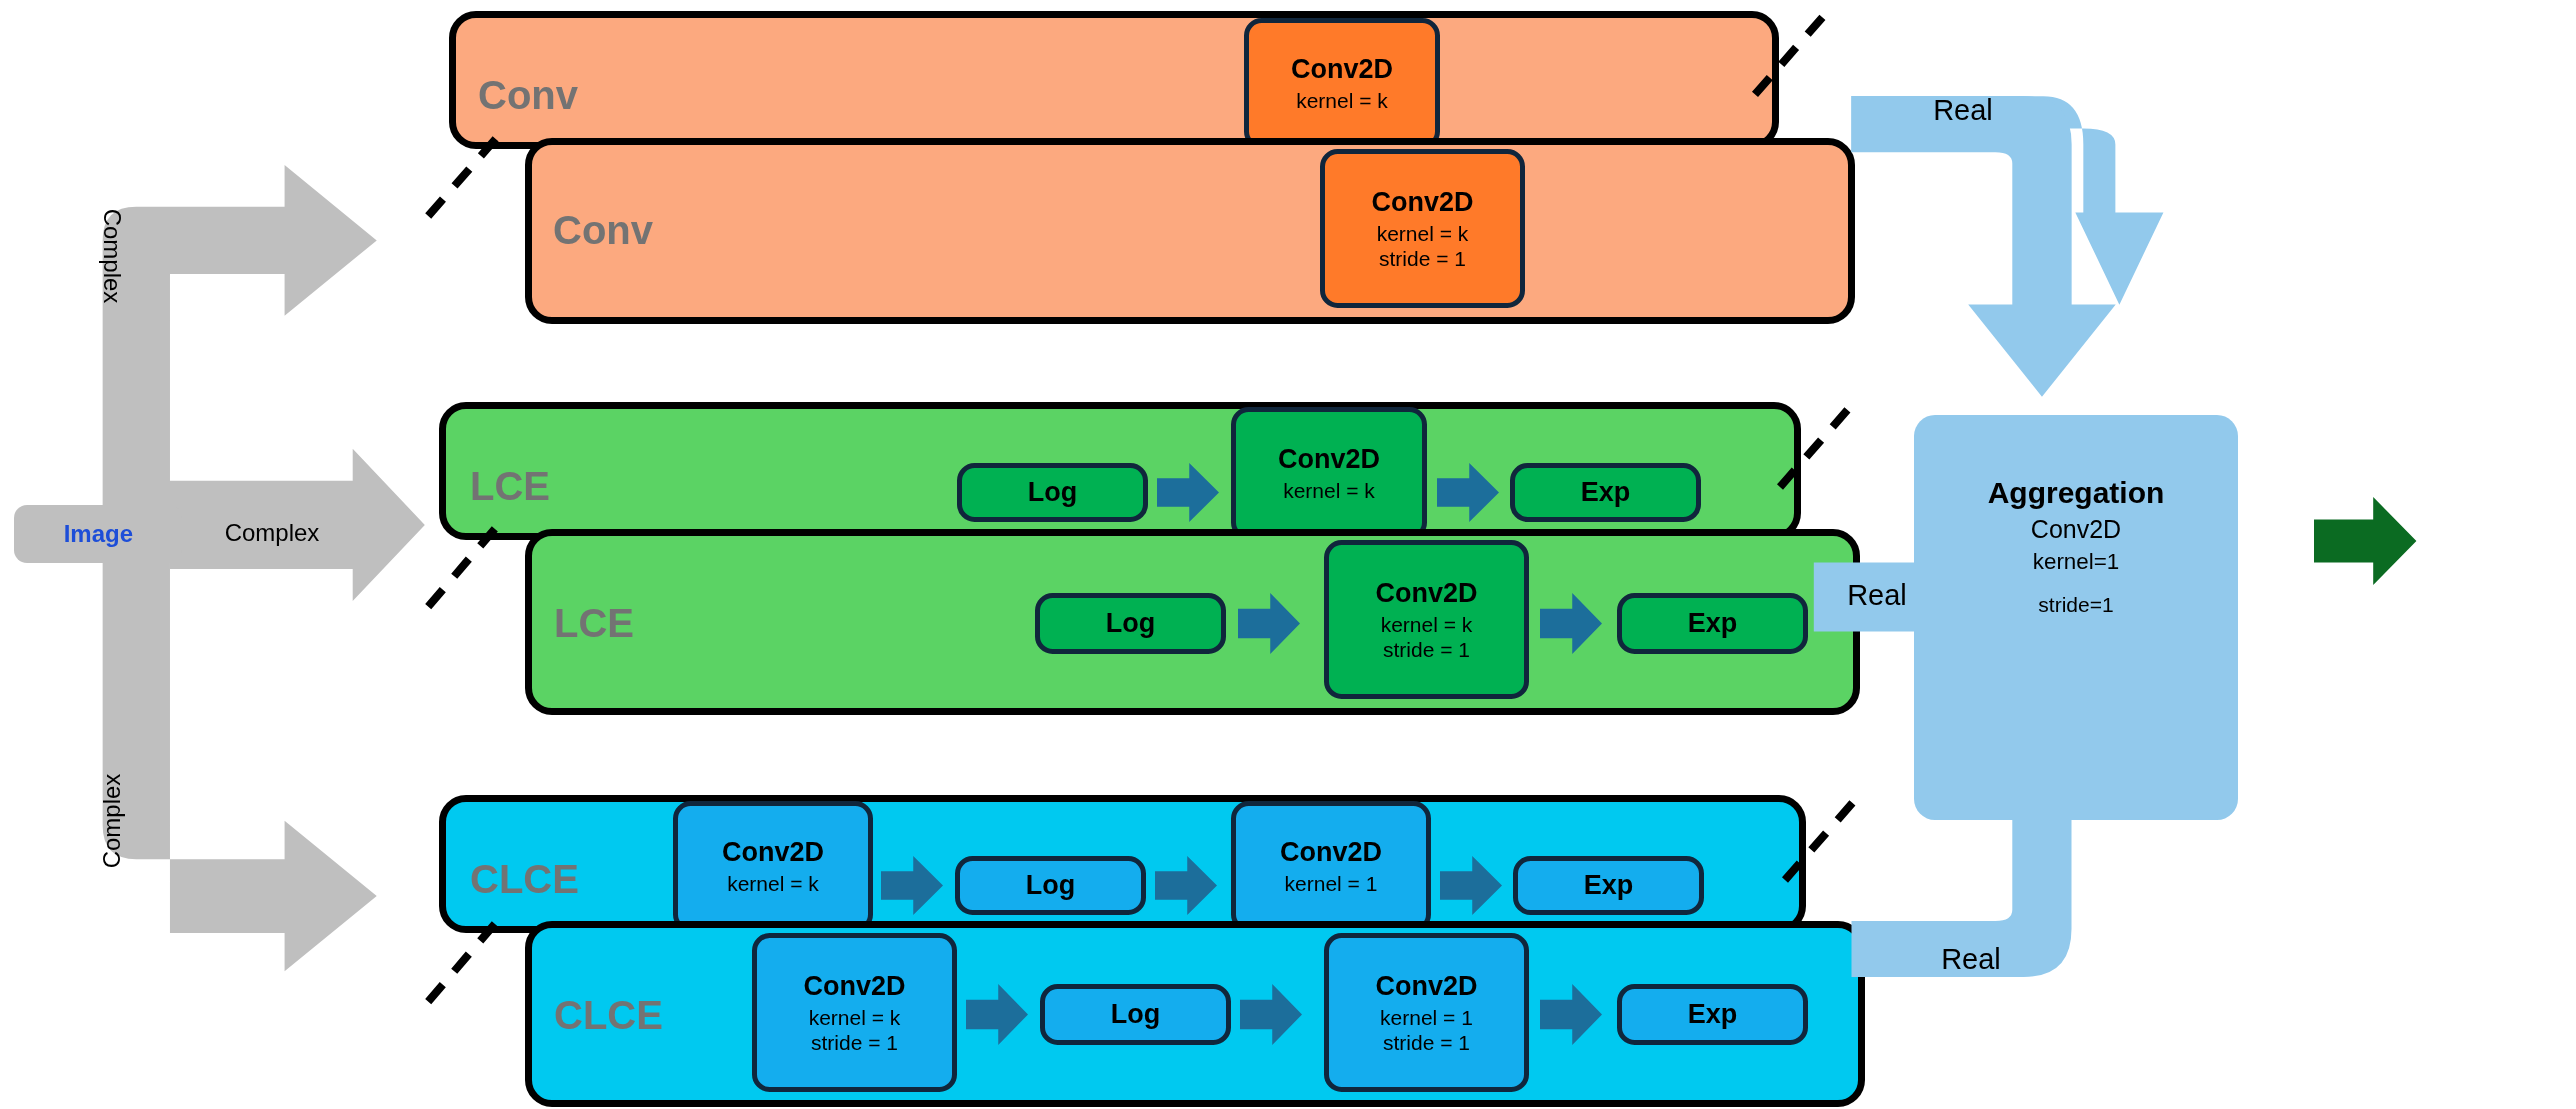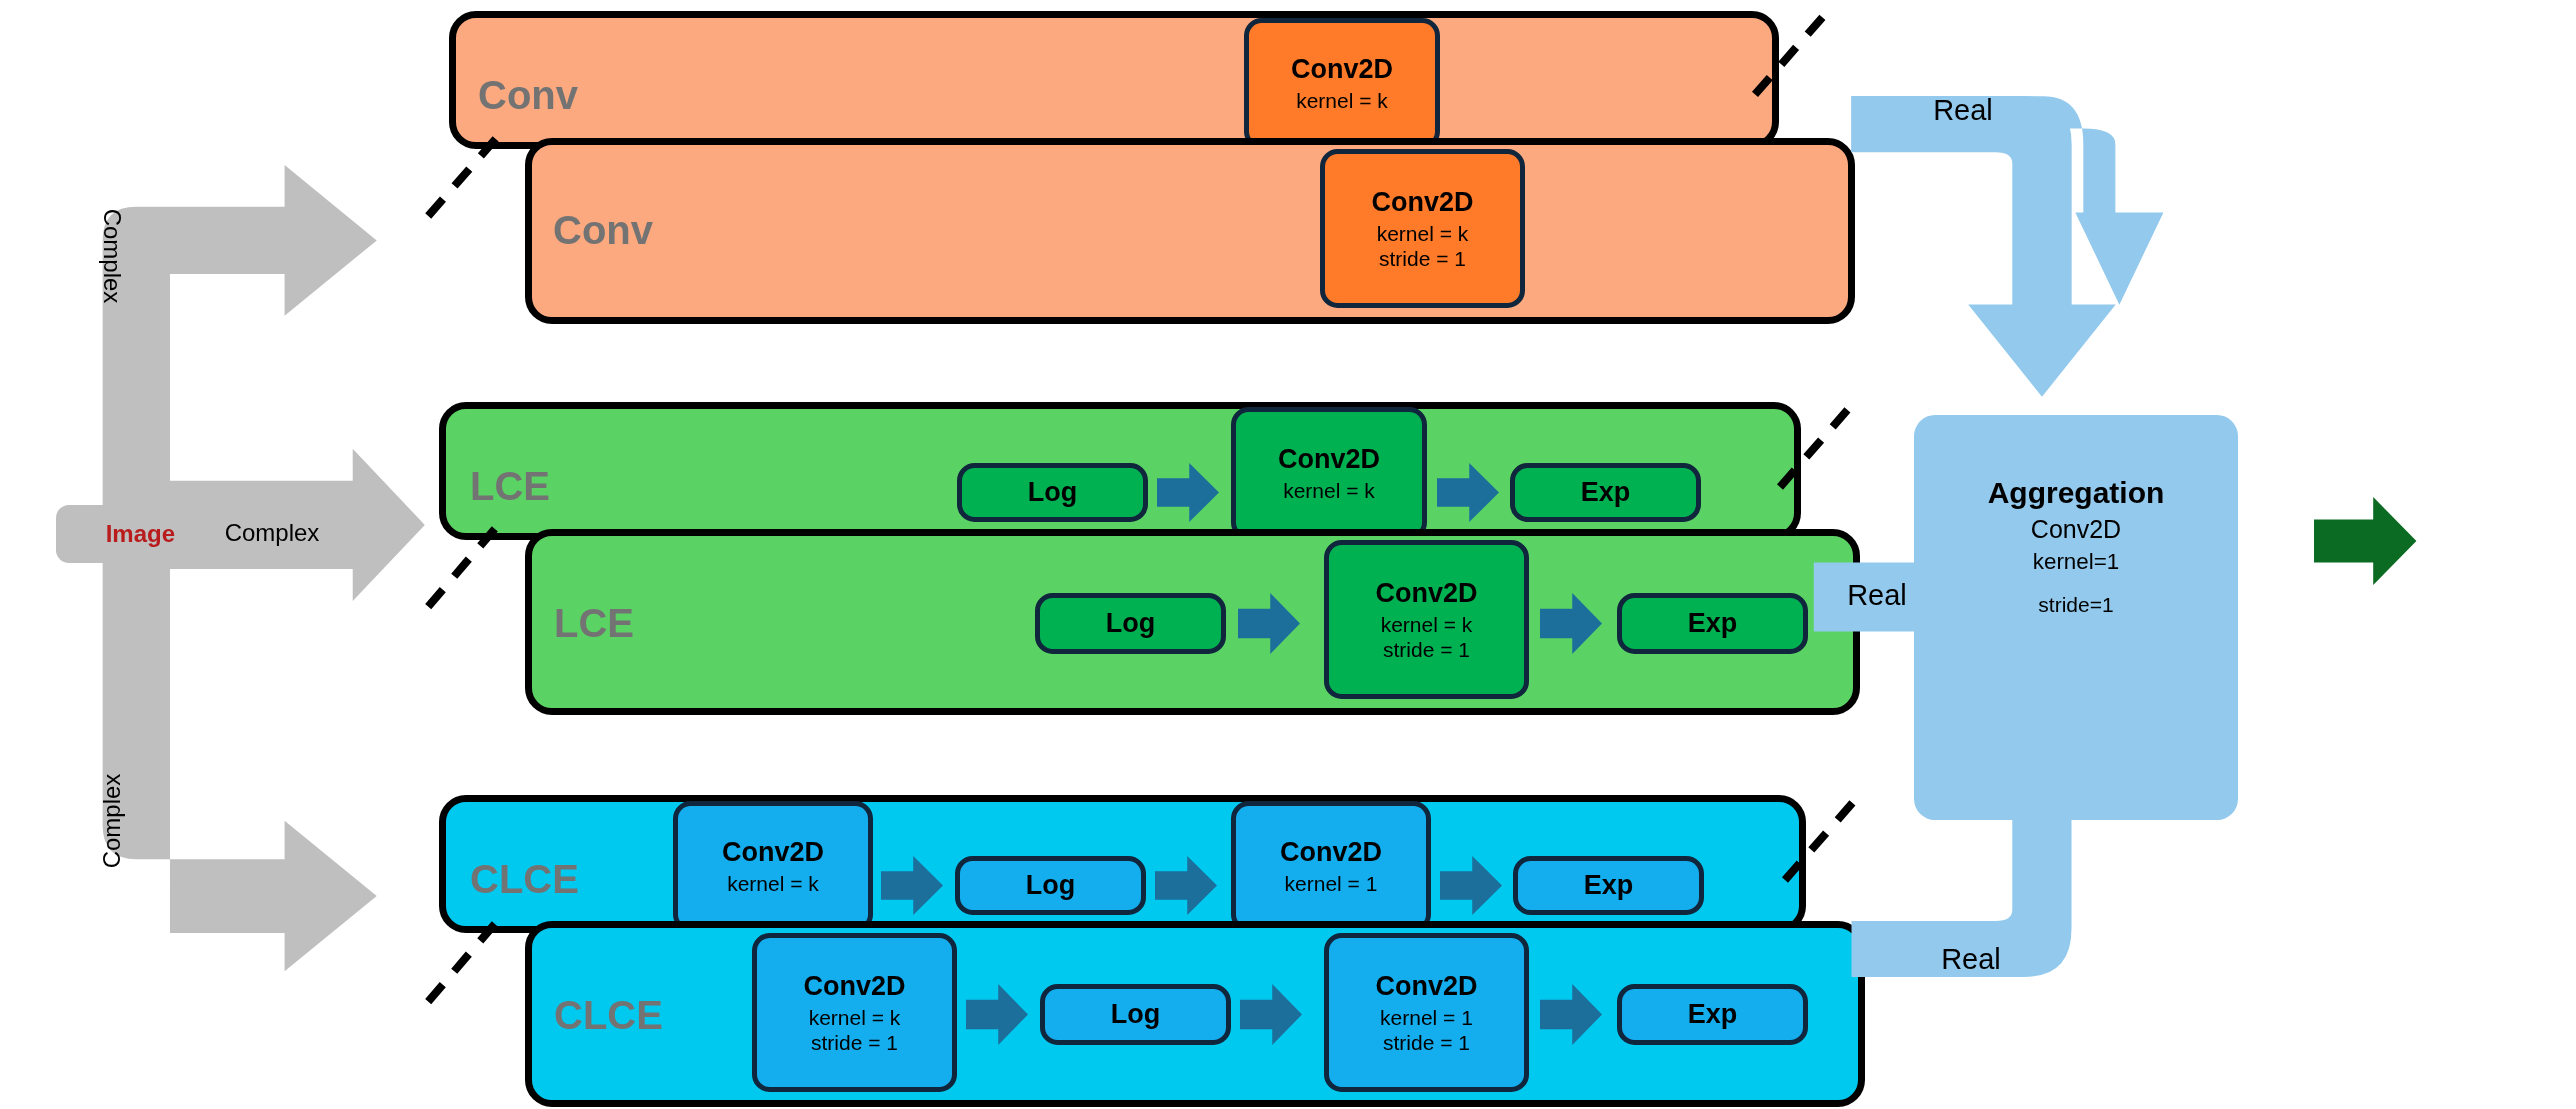--- a/index.html
+++ b/index.html
@@ -43,21 +43,21 @@
     clip-path:polygon(0% 26%, 52% 26%, 52% 0%, 100% 50%, 52% 100%, 52% 74%, 0% 74%);
   }
 
   
   .dash{position:absolute;overflow:visible;}
 
   
   .imagebox{
     position:absolute;background:#BFBFBF;border-radius:13px;
     display:flex;align-items:center;justify-content:center;
-    font-weight:bold;color:#b91c1c;margin-left:42px;
+    font-weight:bold;color:#1d4ed8;
   }
   .arrow-label{
     position:absolute;color:#000;white-space:nowrap;
     display:flex;align-items:center;justify-content:center;
   }
 
   
   .agg{
     position:absolute;background:#92C9EC;border-radius:21px;
     display:flex;flex-direction:column;align-items:center;

